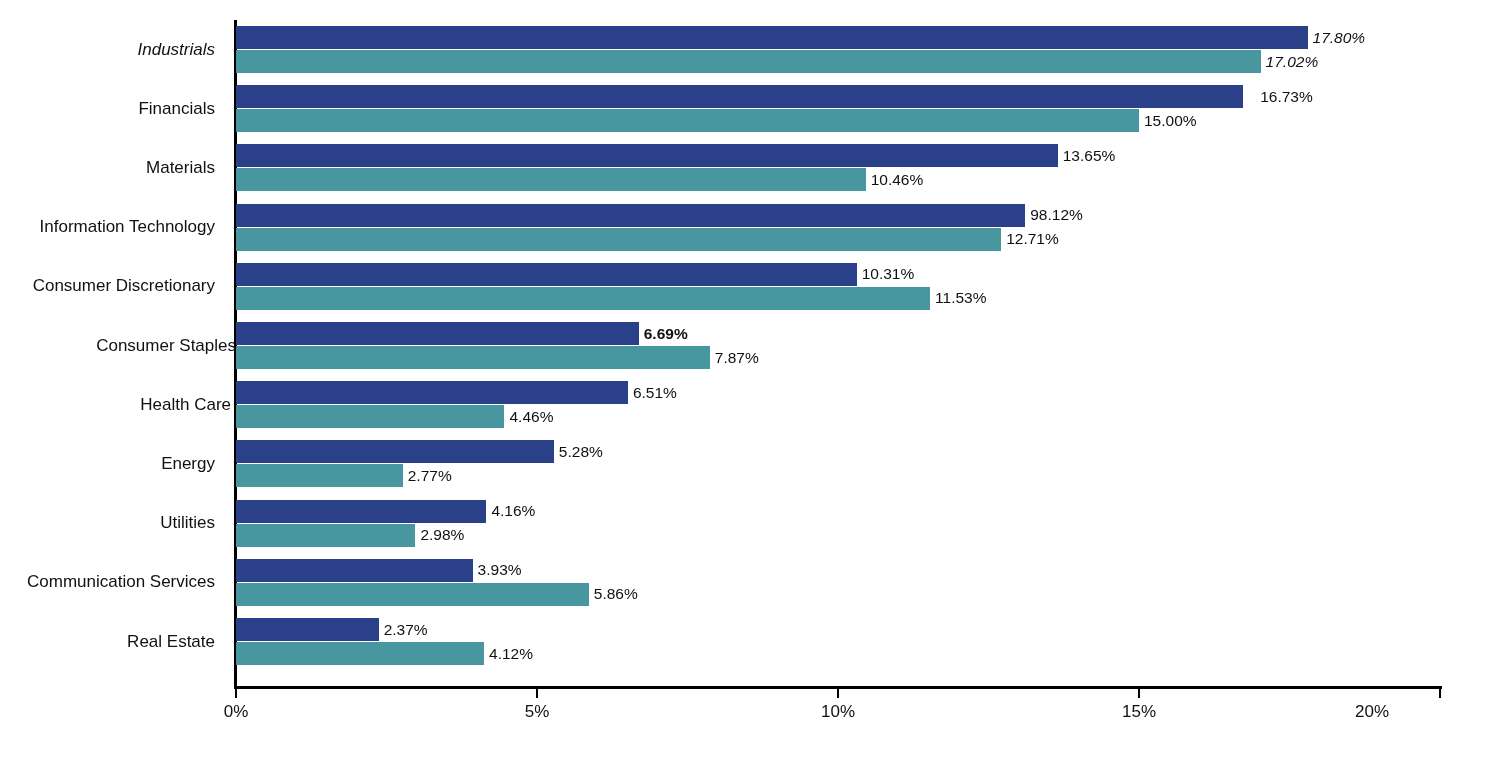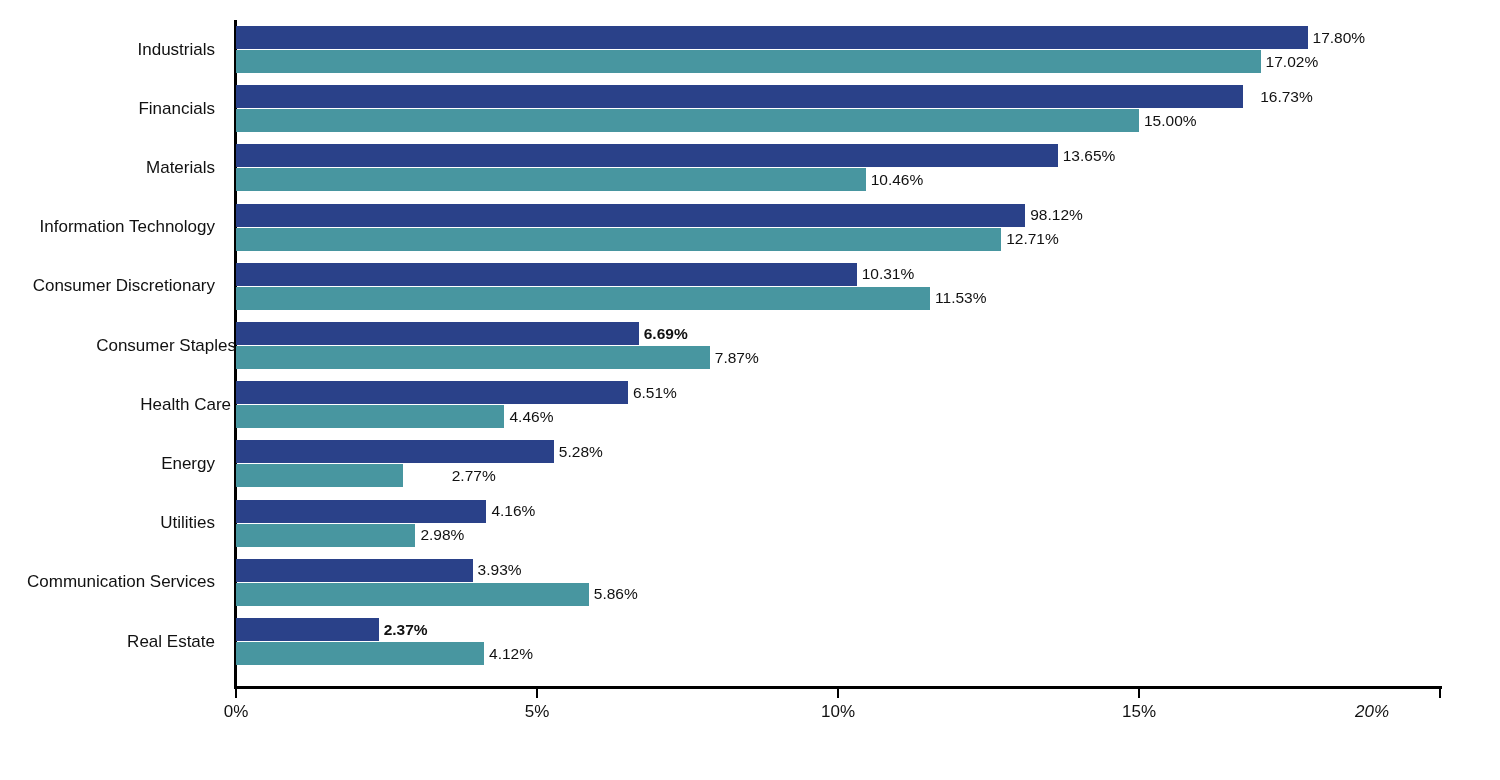--- a/index.html
+++ b/index.html
@@ -106,21 +106,21 @@
 </style>
 </head>
 <body>
 
 <div id="chart-root">
 
   <div class="axis-y"></div>
   <div class="axis-x"></div>
 
   <div id="rows-layer">
-      <div class="cat-row" style="top: 26px;">
+      <div class="cat-row" style="top: 26px; font-style: italic;">
         <div class="cat-label">Industrials</div>
         <div class="bar-wrap top">
           <div class="bar series-a" style="width: 1071.56px;"></div>
           <div class="bar-value" style="left: 1071.56px;">17.80%</div>
         </div>
         <div class="bar-wrap bottom">
           <div class="bar series-b" style="width: 1024.6px;"></div>
           <div class="bar-value" style="left: 1024.6px;">17.02%</div>
         </div>
       </div>
@@ -191,21 +191,21 @@
         </div>
       </div>
       <div class="cat-row" style="top: 440.4px;">
         <div class="cat-label">Energy</div>
         <div class="bar-wrap top">
           <div class="bar series-a" style="width: 317.856px;"></div>
           <div class="bar-value" style="left: 317.856px;">5.28%</div>
         </div>
         <div class="bar-wrap bottom">
           <div class="bar series-b" style="width: 166.754px;"></div>
-          <div class="bar-value" style="left: 166.754px; margin-left: 44px;">2.77%</div>
+          <div class="bar-value" style="left: 166.754px;">2.77%</div>
         </div>
       </div>
       <div class="cat-row" style="top: 499.6px;">
         <div class="cat-label">Utilities</div>
         <div class="bar-wrap top">
           <div class="bar series-a" style="width: 250.432px;"></div>
           <div class="bar-value" style="left: 250.432px;">4.16%</div>
         </div>
         <div class="bar-wrap bottom">
           <div class="bar series-b" style="width: 179.396px;"></div>
@@ -220,34 +220,34 @@
         </div>
         <div class="bar-wrap bottom">
           <div class="bar series-b" style="width: 352.772px;"></div>
           <div class="bar-value" style="left: 352.772px;">5.86%</div>
         </div>
       </div>
       <div class="cat-row" style="top: 618px;">
         <div class="cat-label">Real Estate</div>
         <div class="bar-wrap top">
           <div class="bar series-a" style="width: 142.674px;"></div>
-          <div class="bar-value" style="left: 142.674px; font-weight: bold;">2.37%</div>
+          <div class="bar-value" style="left: 142.674px;">2.37%</div>
         </div>
         <div class="bar-wrap bottom">
           <div class="bar series-b" style="width: 248.024px;"></div>
           <div class="bar-value" style="left: 248.024px;">4.12%</div>
         </div>
       </div>
     </div>
   <div id="ticks-layer">
       <div class="tick" style="left: 235.2px;"></div>
       <div class="tick-label" style="left: 236px;">0%</div>
       <div class="tick" style="left: 536.2px;"></div>
       <div class="tick-label" style="left: 537px;">5%</div>
       <div class="tick" style="left: 837.2px;"></div>
       <div class="tick-label" style="left: 838px;">10%</div>
       <div class="tick" style="left: 1138.2px;"></div>
       <div class="tick-label" style="left: 1139px;">15%</div>
       <div class="tick" style="left: 1439.2px;"></div>
-      <div class="tick-label" style="left: 1372px; font-style: italic;">20%</div>
+      <div class="tick-label" style="left: 1372px;">20%</div>
     </div>
 
 </div>
 
 </body></html>

